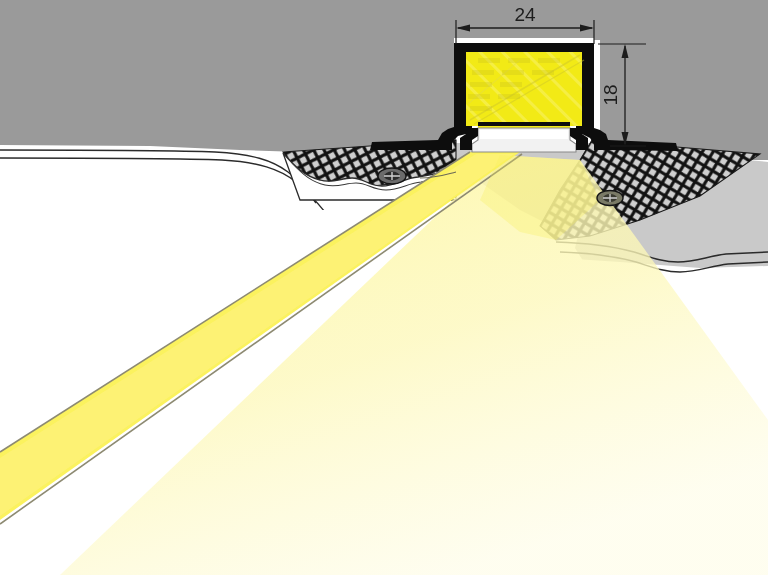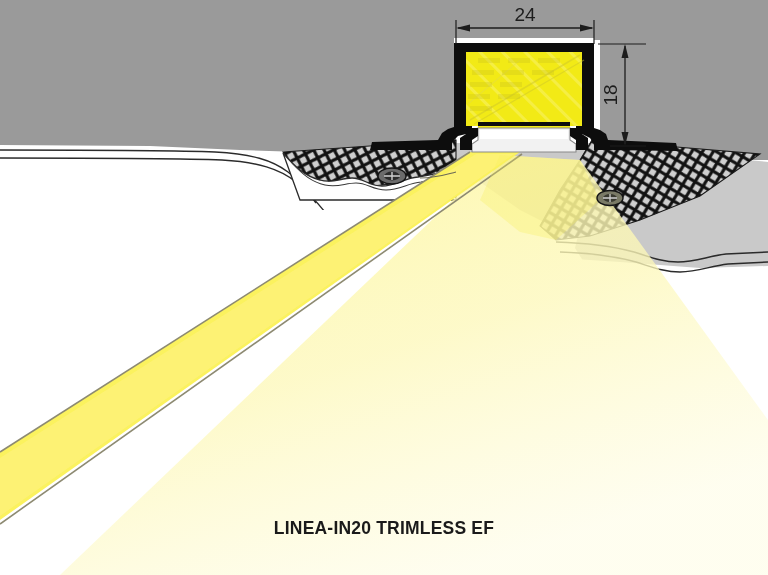--- a/index.html
+++ b/index.html
@@ -236,15 +236,14 @@
 
         <polygon points="625,44 621.5,58 628.5,58" fill="#1d1d1d"></polygon>
         <polygon points="625,146 621.5,132 628.5,132" fill="#1d1d1d"></polygon>
 
         <text class="dimtext" x="617" y="95" text-anchor="middle" transform="rotate(-90 617 95)">18</text>
       </g>
 
     </g>
   </svg>
 
-  <div id="caption">LINEA-IN20 TRIMLESS EF</div>
 
 </div>
 
 </body></html>

